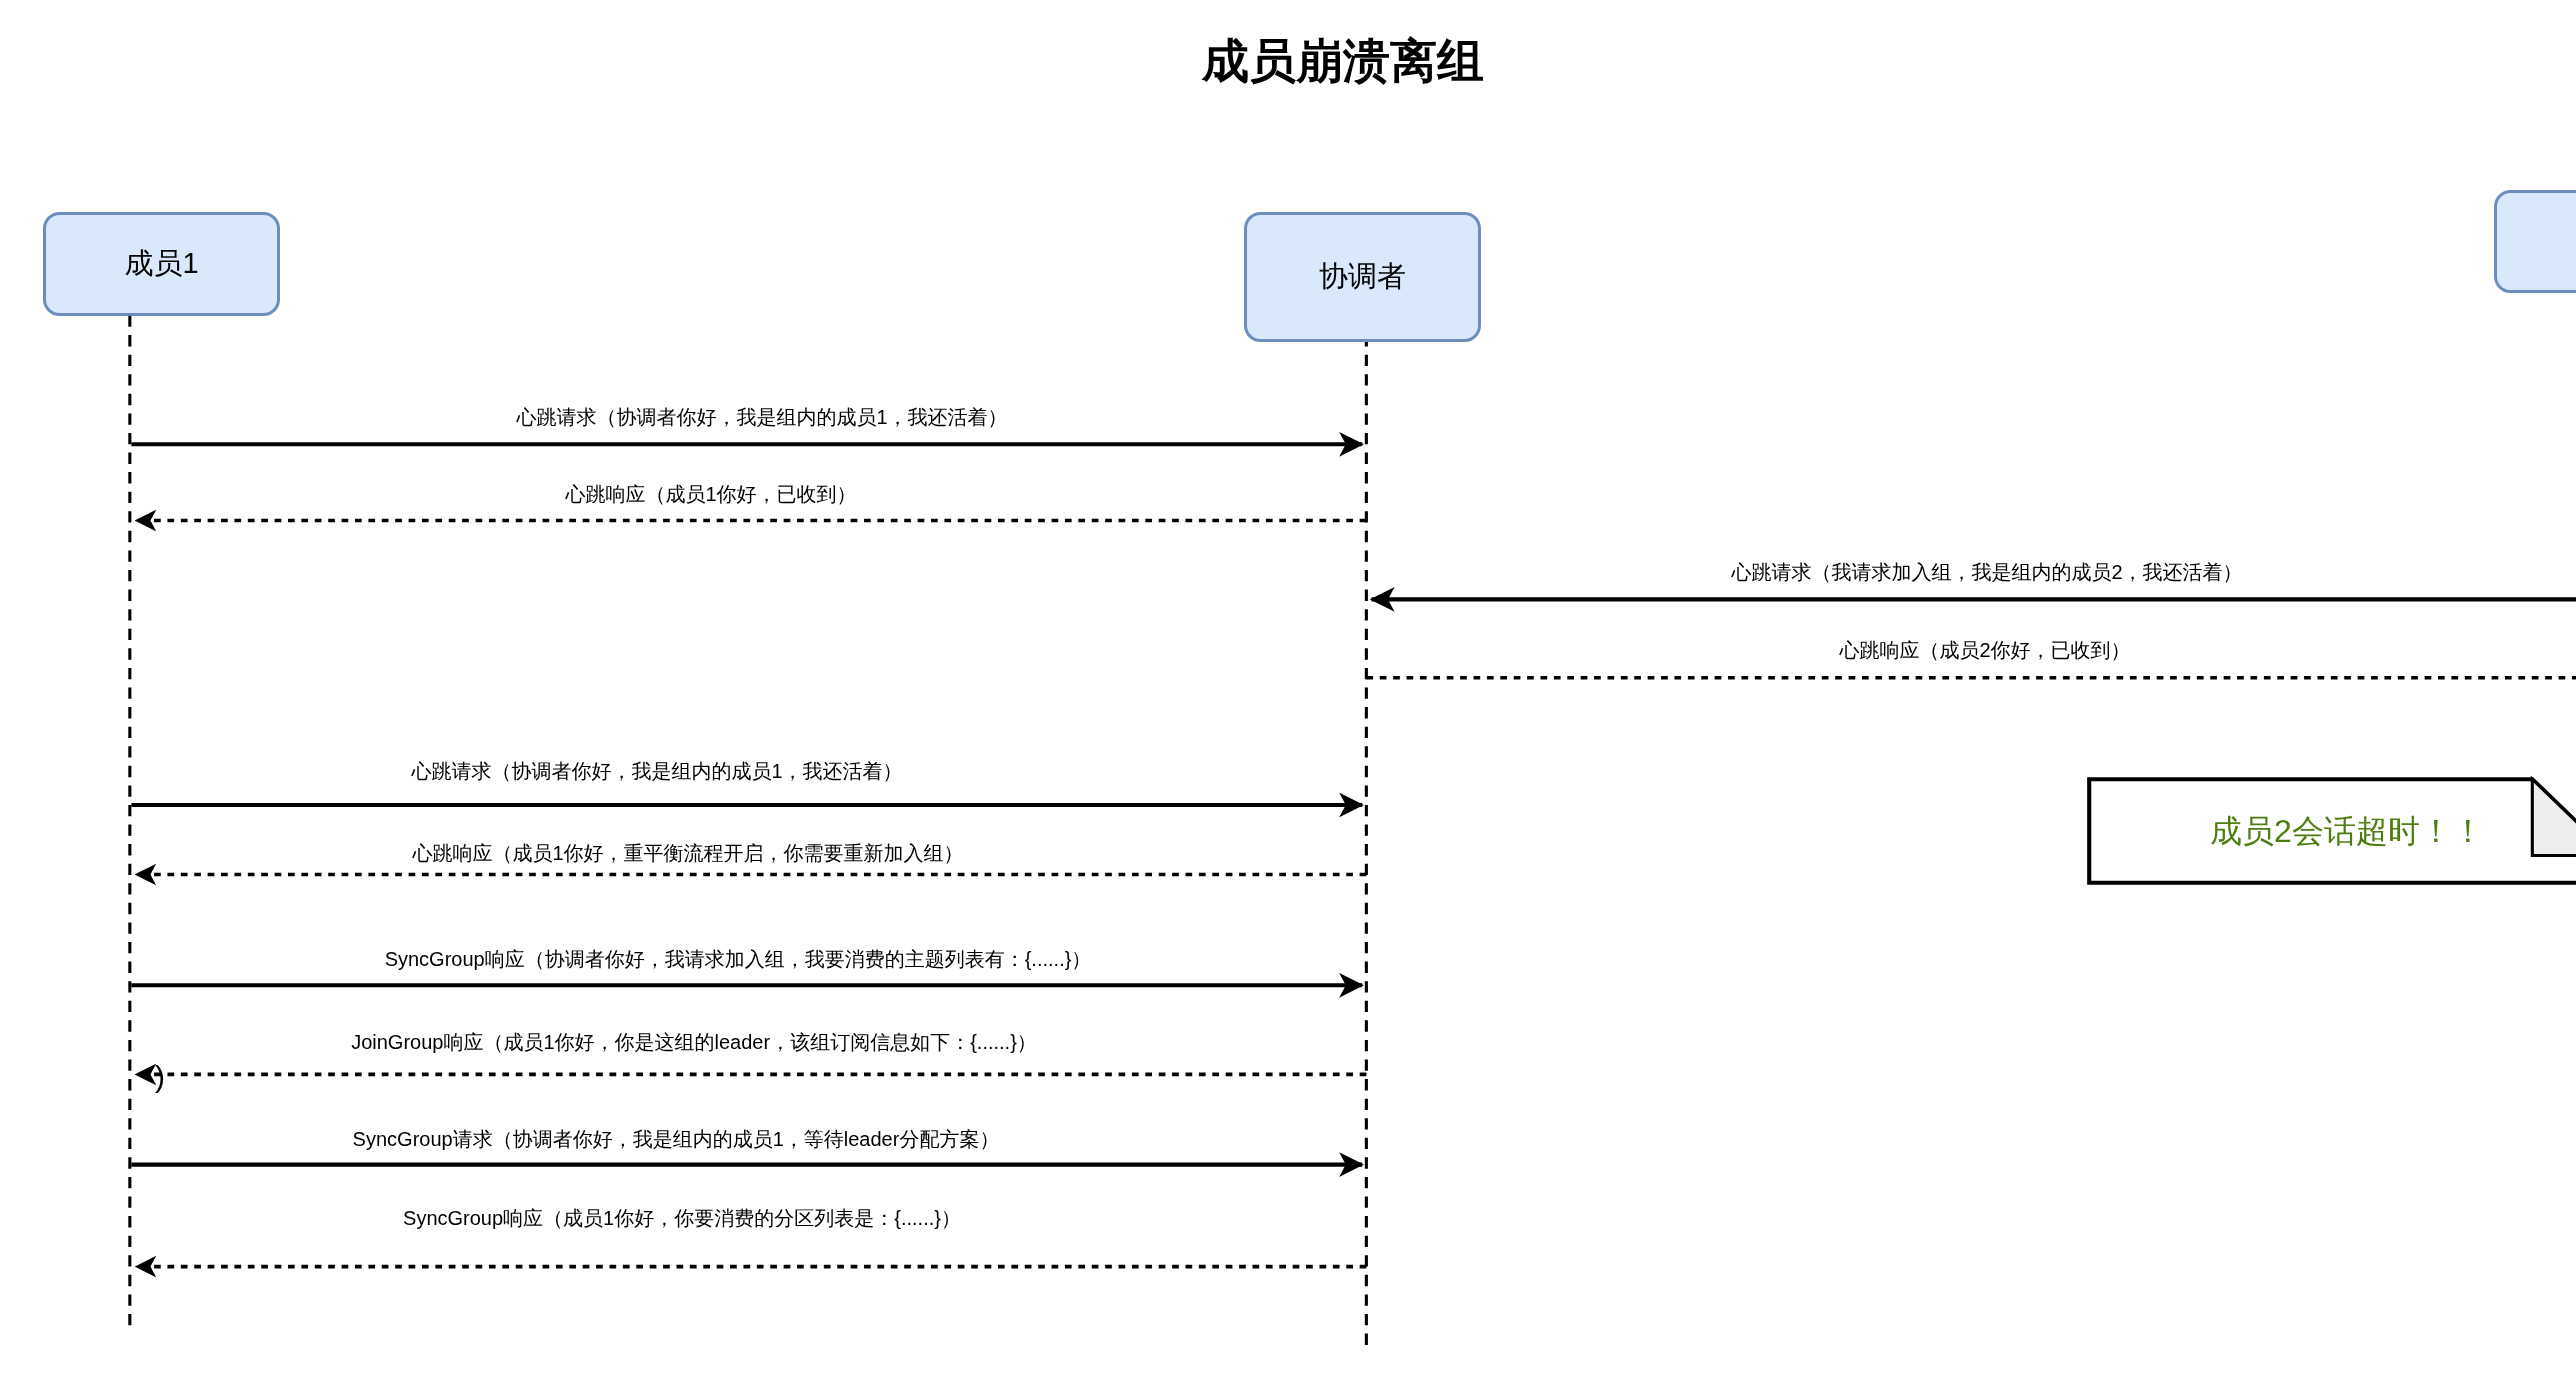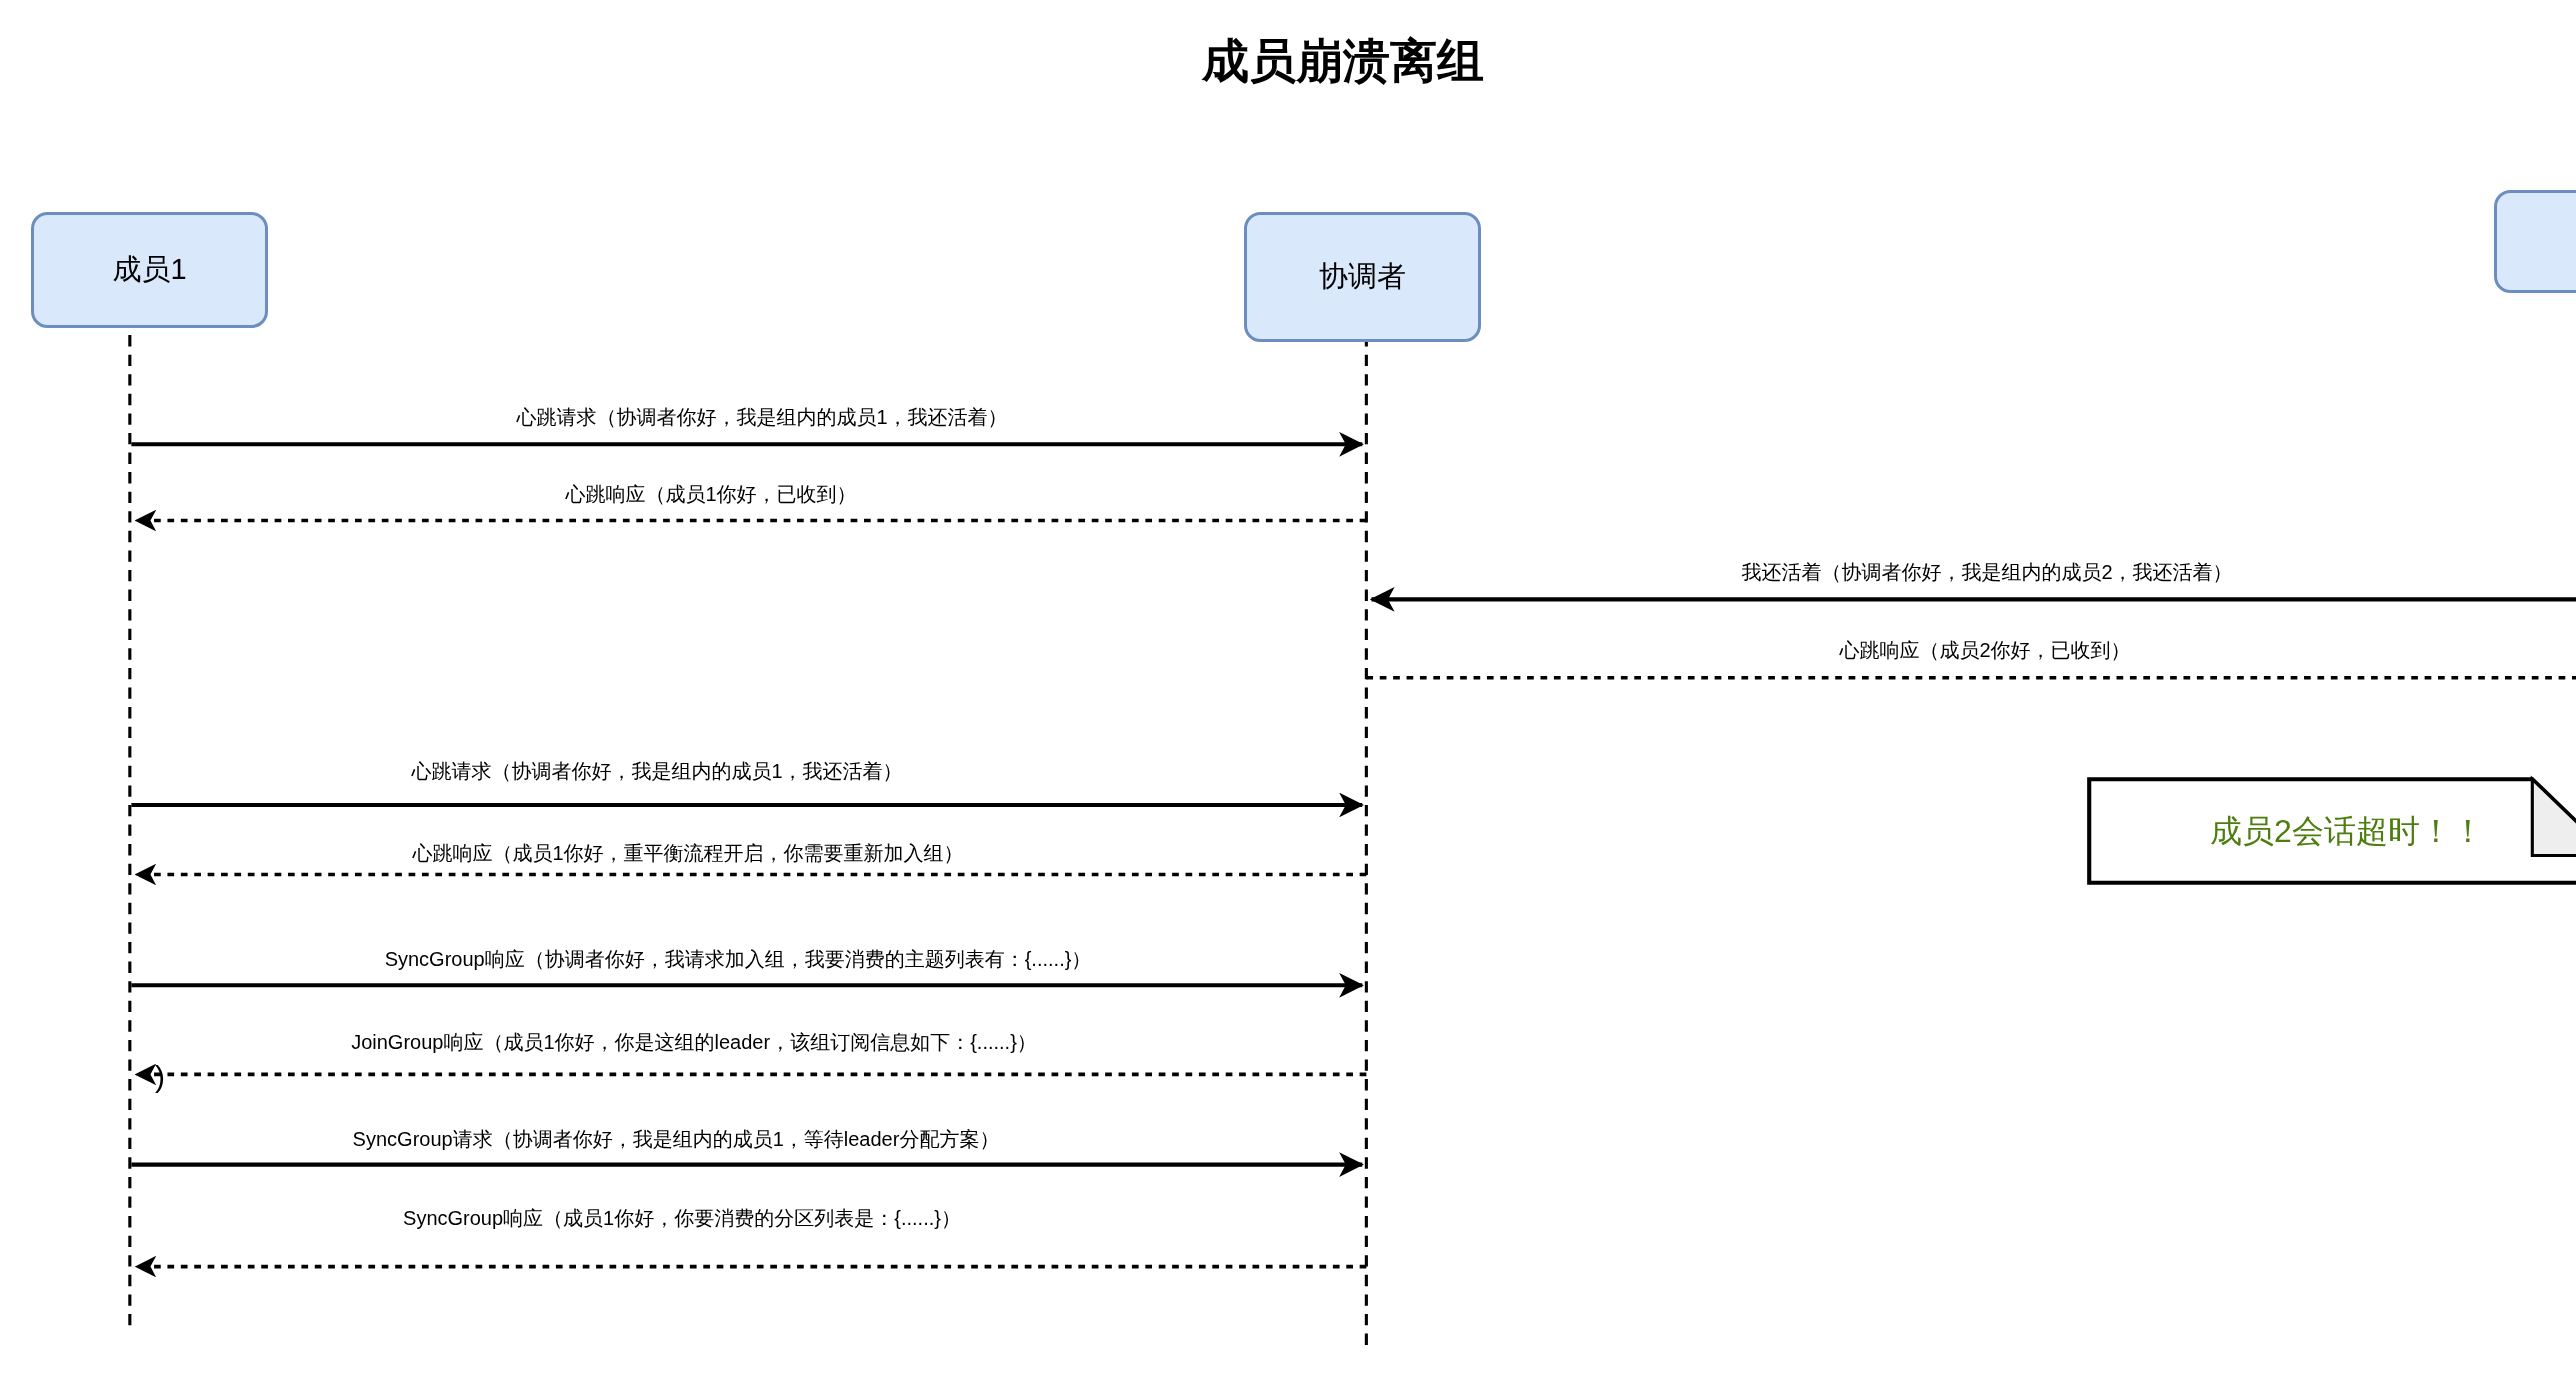--- a/index.html
+++ b/index.html
@@ -88,33 +88,33 @@
     <line x1="2652" y1="2085" x2="264" y2="2085" stroke="#000000" stroke-width="7" stroke-dasharray="13 13" marker-end="url(#dart)"></line>
     <line x1="255" y1="2260" x2="2644" y2="2260" stroke="#000000" stroke-width="8" marker-end="url(#dart)"></line>
     <line x1="2652" y1="2458" x2="264" y2="2458" stroke="#000000" stroke-width="7" stroke-dasharray="13 13" marker-end="url(#dart)"></line>
 
     <path d="M4055 1512 L4915 1512 L5068 1660 L5068 1713 L4055 1713 Z" fill="#ffffff" stroke="#000000" stroke-width="8"></path>
     <path d="M4915 1512 L5068 1660 L4915 1660 Z" fill="#eeeeee" stroke="#000000" stroke-width="6"></path>
   </svg>
 
   <div class="diagram-title" style="left:1343px; top:30px;">成员崩溃离组</div>
 
-  <div class="actor-box" style="left:31px; top:212px; width:237px; height:116px;">
+  <div class="actor-box" style="left:43px; top:212px; width:237px; height:104px;">
     <span>成员1</span>
   </div>
   <div class="actor-box" style="left:1244px; top:212px; width:237px; height:130px;">
     <span>协调者</span>
   </div>
   <div class="actor-box" style="left:2494px; top:190px; width:237px; height:103px;">
     <span>成员2</span>
   </div>
 
   <div class="msg-label" style="left:762px; top:417px;">心跳请求（协调者你好，我是组内的成员1，我还活着）</div>
   <div class="msg-label" style="left:711px; top:494px;">心跳响应（成员1你好，已收到）</div>
-  <div class="msg-label" style="left:1987px; top:572px;">我还活着（协调者你好，我是组内的成员2，我还活着）</div>
+  <div class="msg-label" style="left:1987px; top:572px;">心跳请求（我请求加入组，我是组内的成员2，我还活着）</div>
   <div class="msg-label" style="left:1985px; top:650px;">心跳响应（成员2你好，已收到）</div>
   <div class="msg-label" style="left:657px; top:771px;">心跳请求（协调者你好，我是组内的成员1，我还活着）</div>
   <div class="msg-label" style="left:688px; top:853px;">心跳响应（成员1你好，重平衡流程开启，你需要重新加入组）</div>
   <div class="msg-label" style="left:738px; top:959px;">SyncGroup响应（协调者你好，我请求加入组，我要消费的主题列表有：{......}）</div>
   <div class="msg-label" style="left:694px; top:1042px;">JoinGroup响应（成员1你好，你是这组的leader，该组订阅信息如下：{......}）</div>
   <div class="msg-label" style="left:676px; top:1139px;">SyncGroup请求（协调者你好，我是组内的成员1，等待leader分配方案）</div>
   <div class="msg-label" style="left:682px; top:1218px;">SyncGroup响应（成员1你好，你要消费的分区列表是：{......}）</div>
 
   <div class="note-text" style="left:2347px; top:832px;">成员2会话超时！！</div>
 

